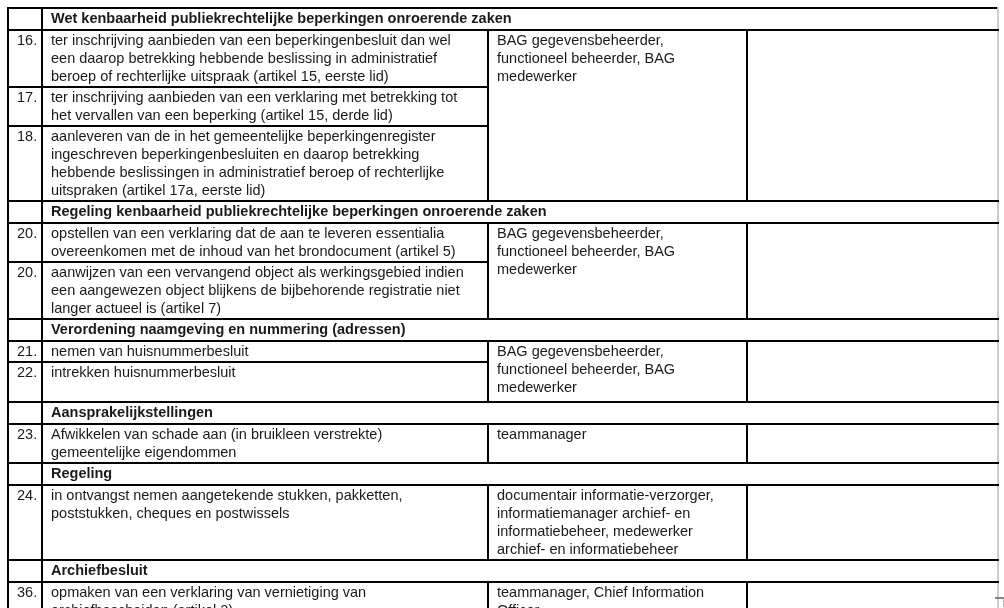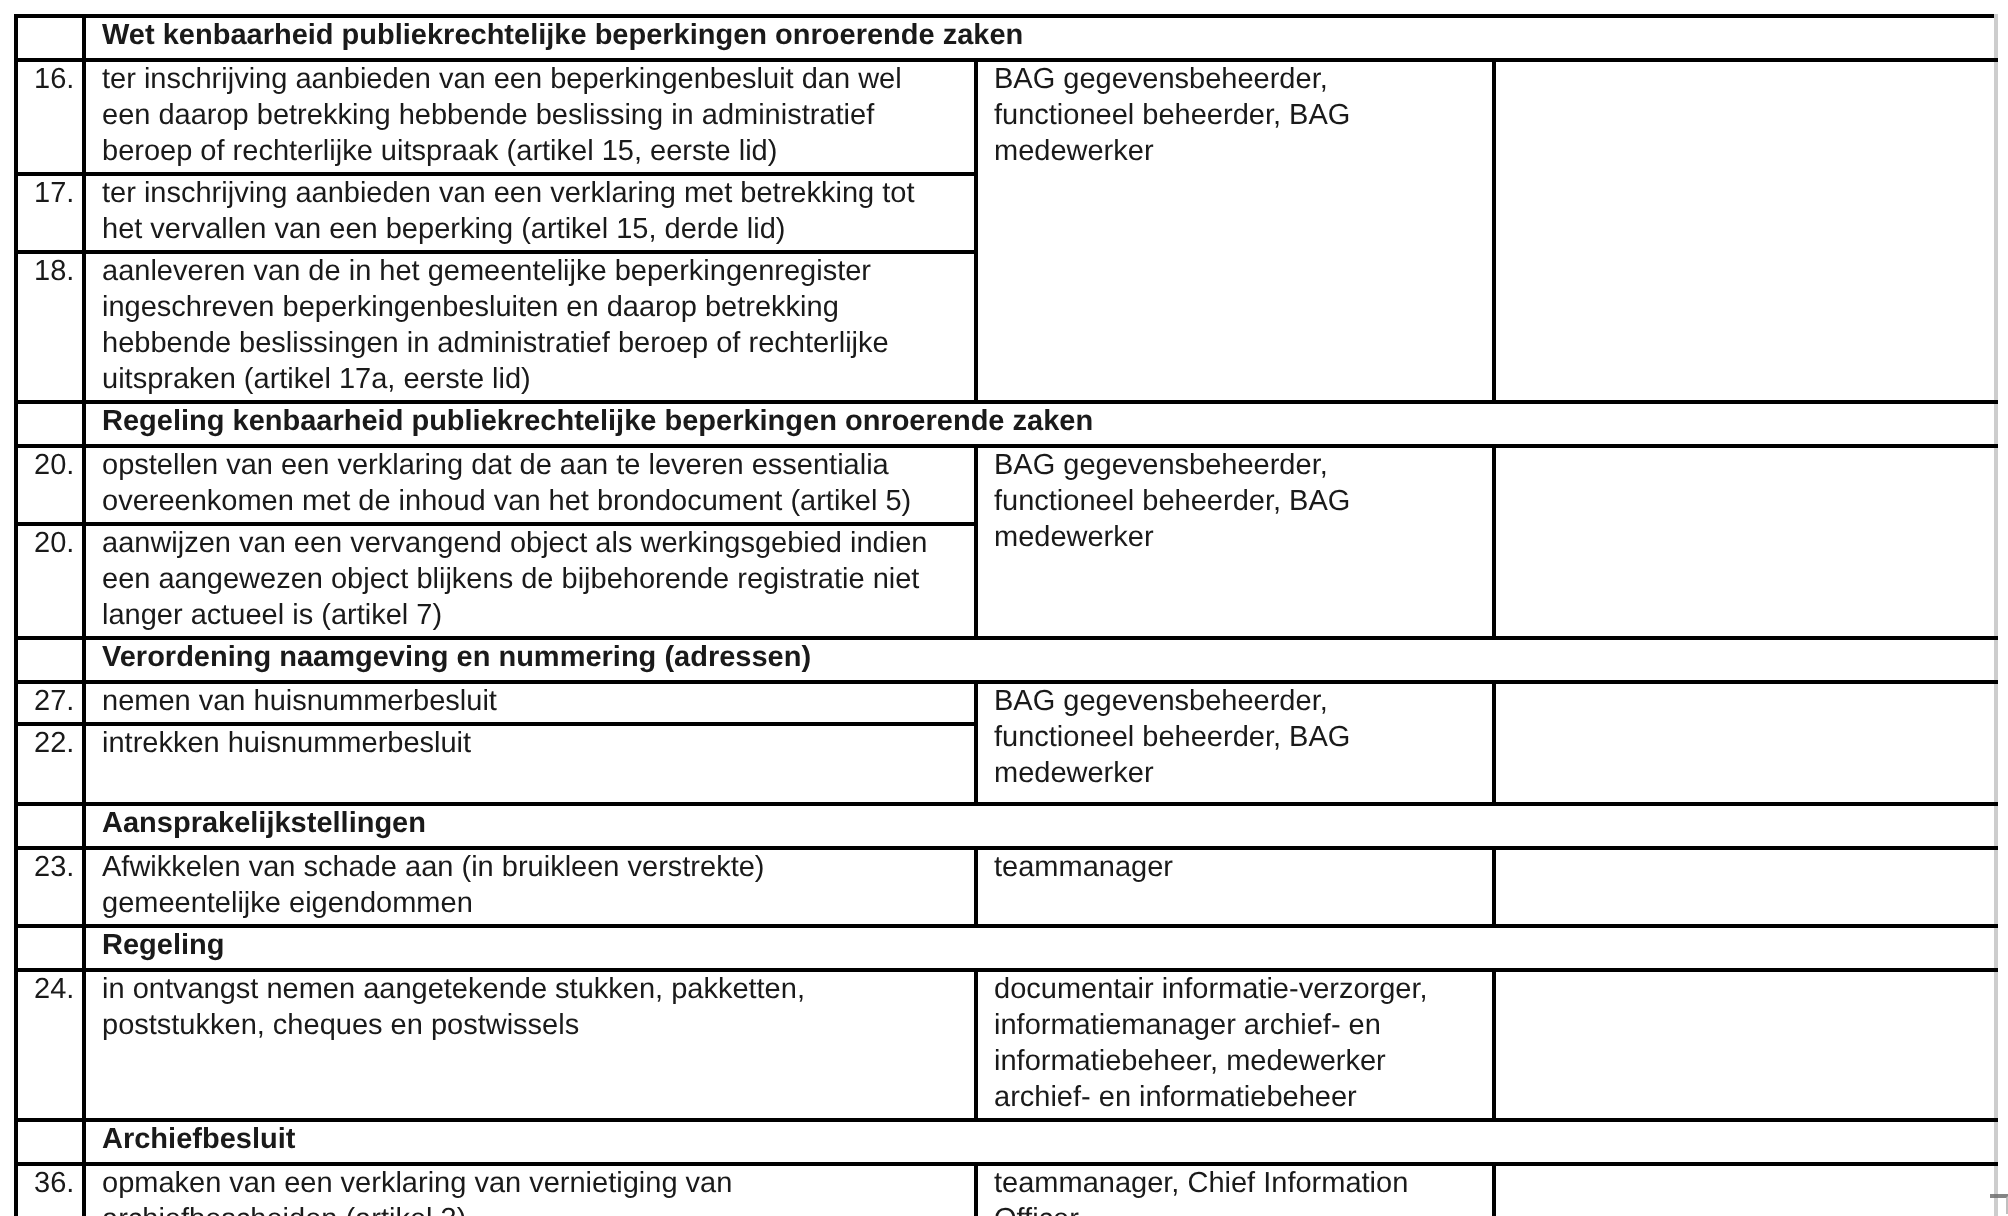--- a/index.html
+++ b/index.html
@@ -116,21 +116,21 @@
       <tr>
         <td class="num">20.</td>
         <td class="task">aanwijzen van een vervangend object als werkingsgebied indien een aangewezen object blijkens de bijbehorende registratie niet langer actueel is (artikel 7)</td>
       </tr>
 
       <tr class="secrow">
         <td class="num"></td>
         <td class="sec" colspan="3">Verordening naamgeving en nummering (adressen)</td>
       </tr>
       <tr>
-        <td class="num">27.</td>
+        <td class="num">21.</td>
         <td class="task">nemen van huisnummerbesluit</td>
         <td class="role" rowspan="2">BAG gegevensbeheerder, functioneel beheerder, BAG medewerker</td>
         <td class="notes" rowspan="2"></td>
       </tr>
       <tr>
         <td class="num">22.</td>
         <td class="task tall">intrekken huisnummerbesluit</td>
       </tr>
 
       <tr class="secrow">

